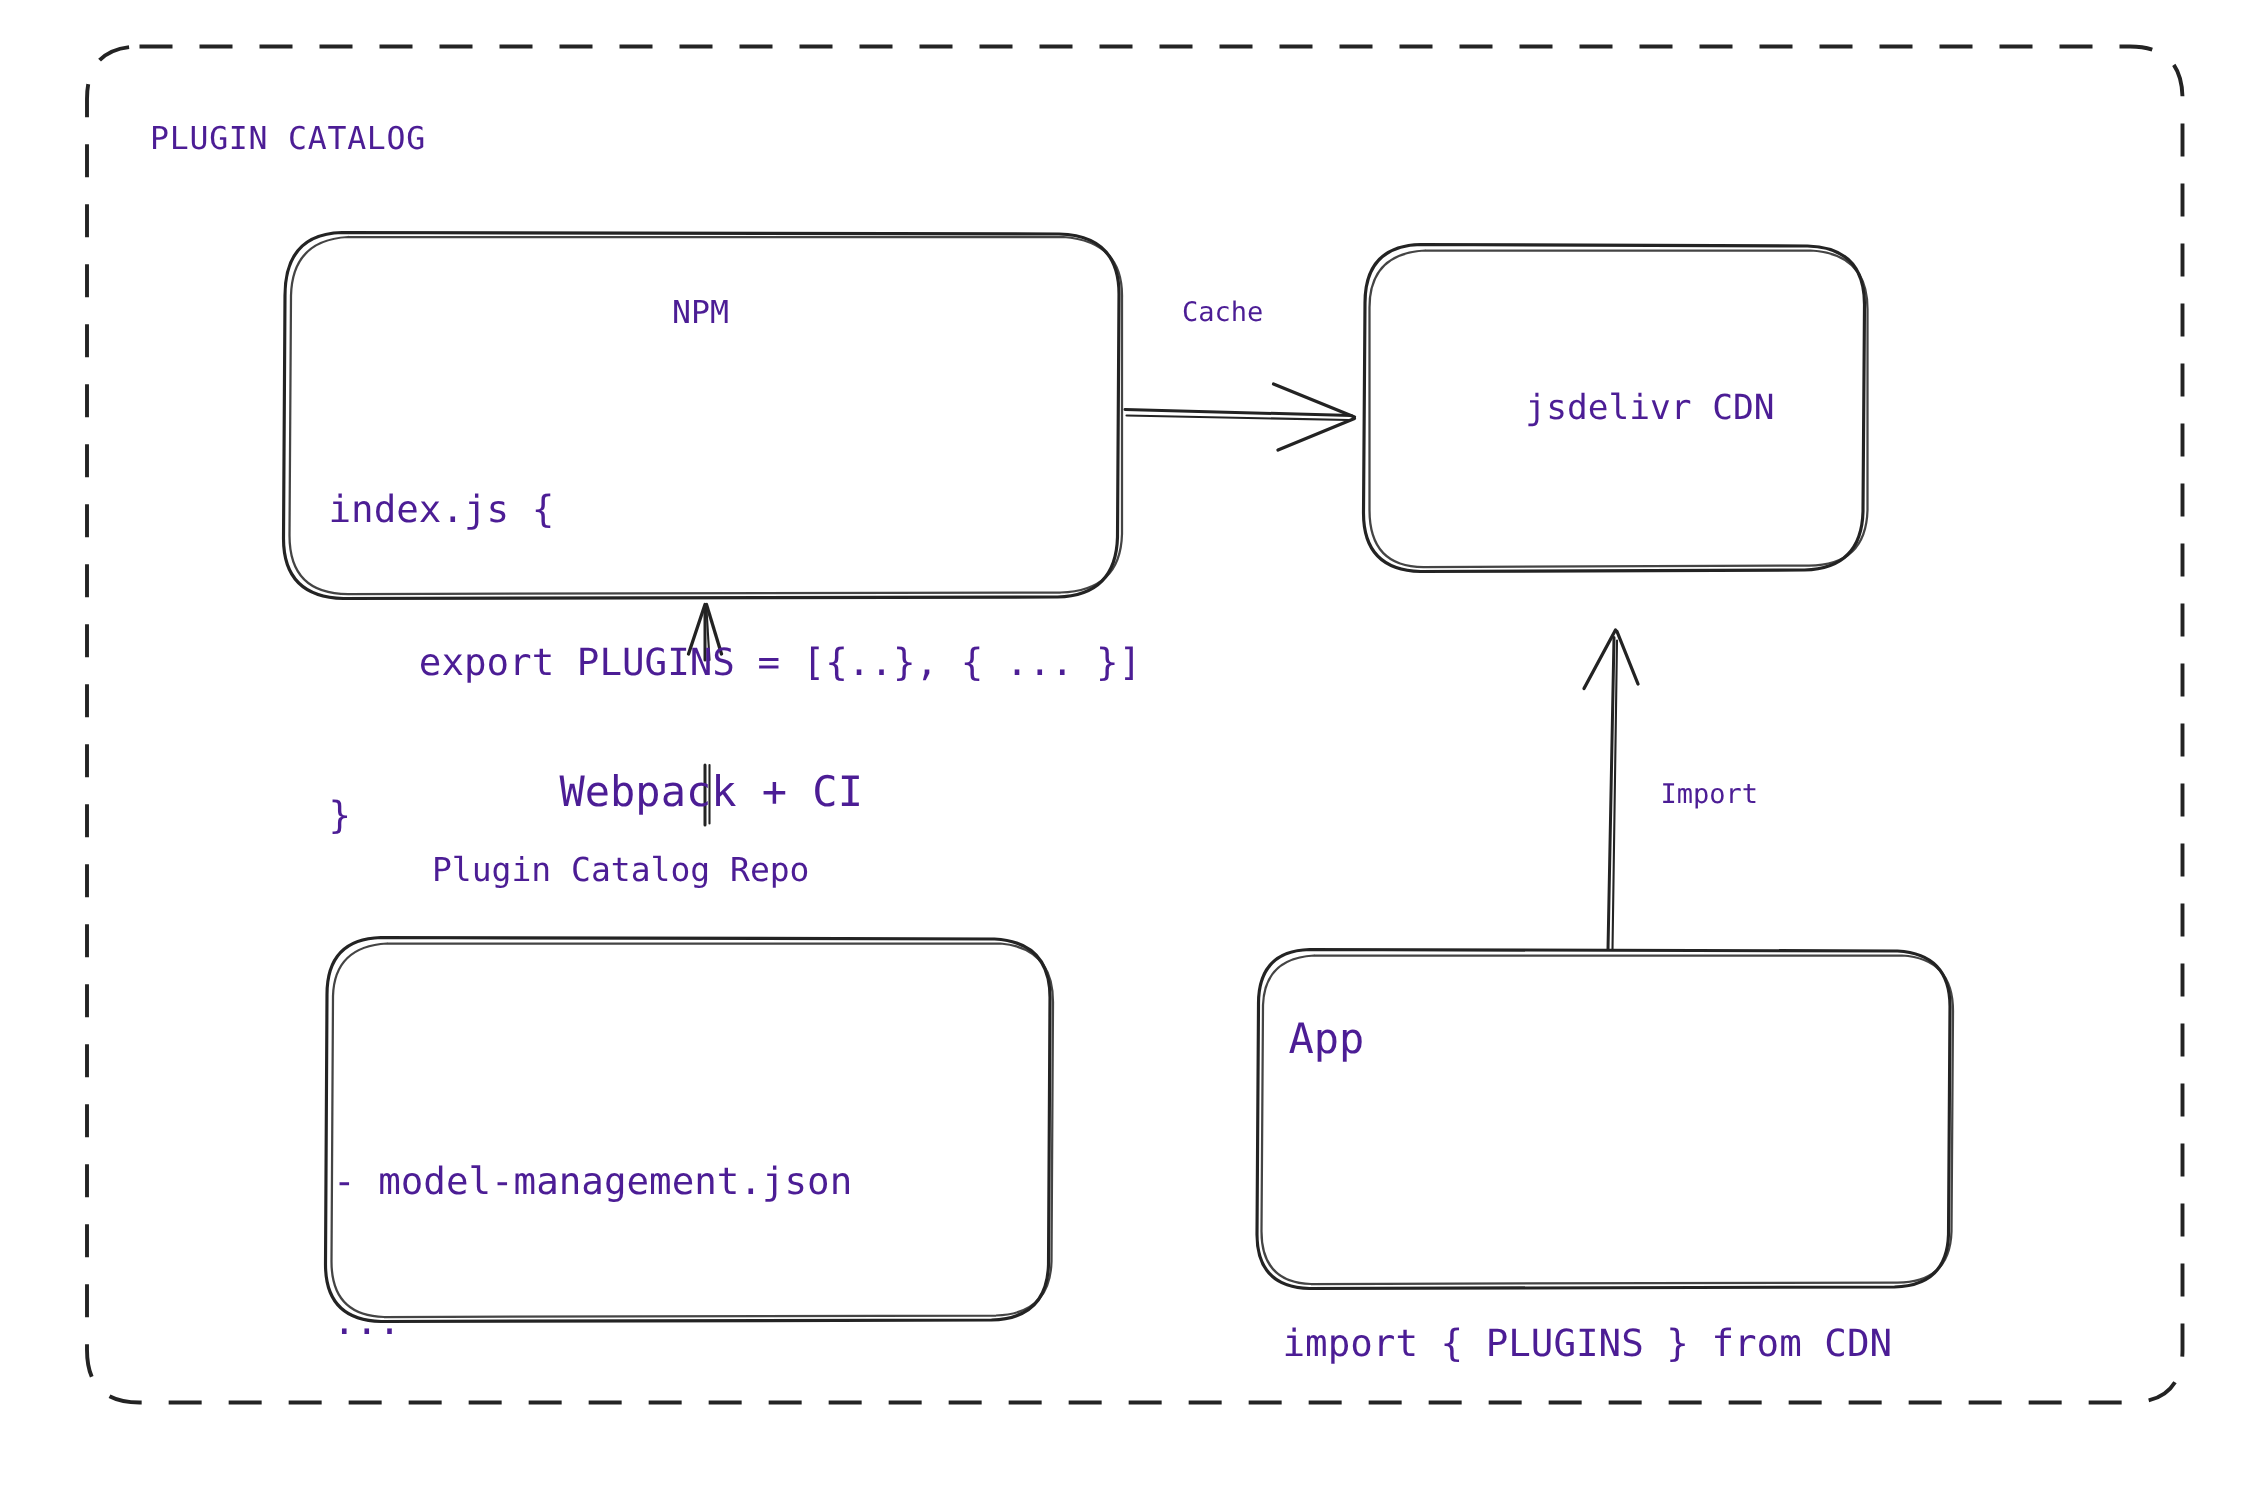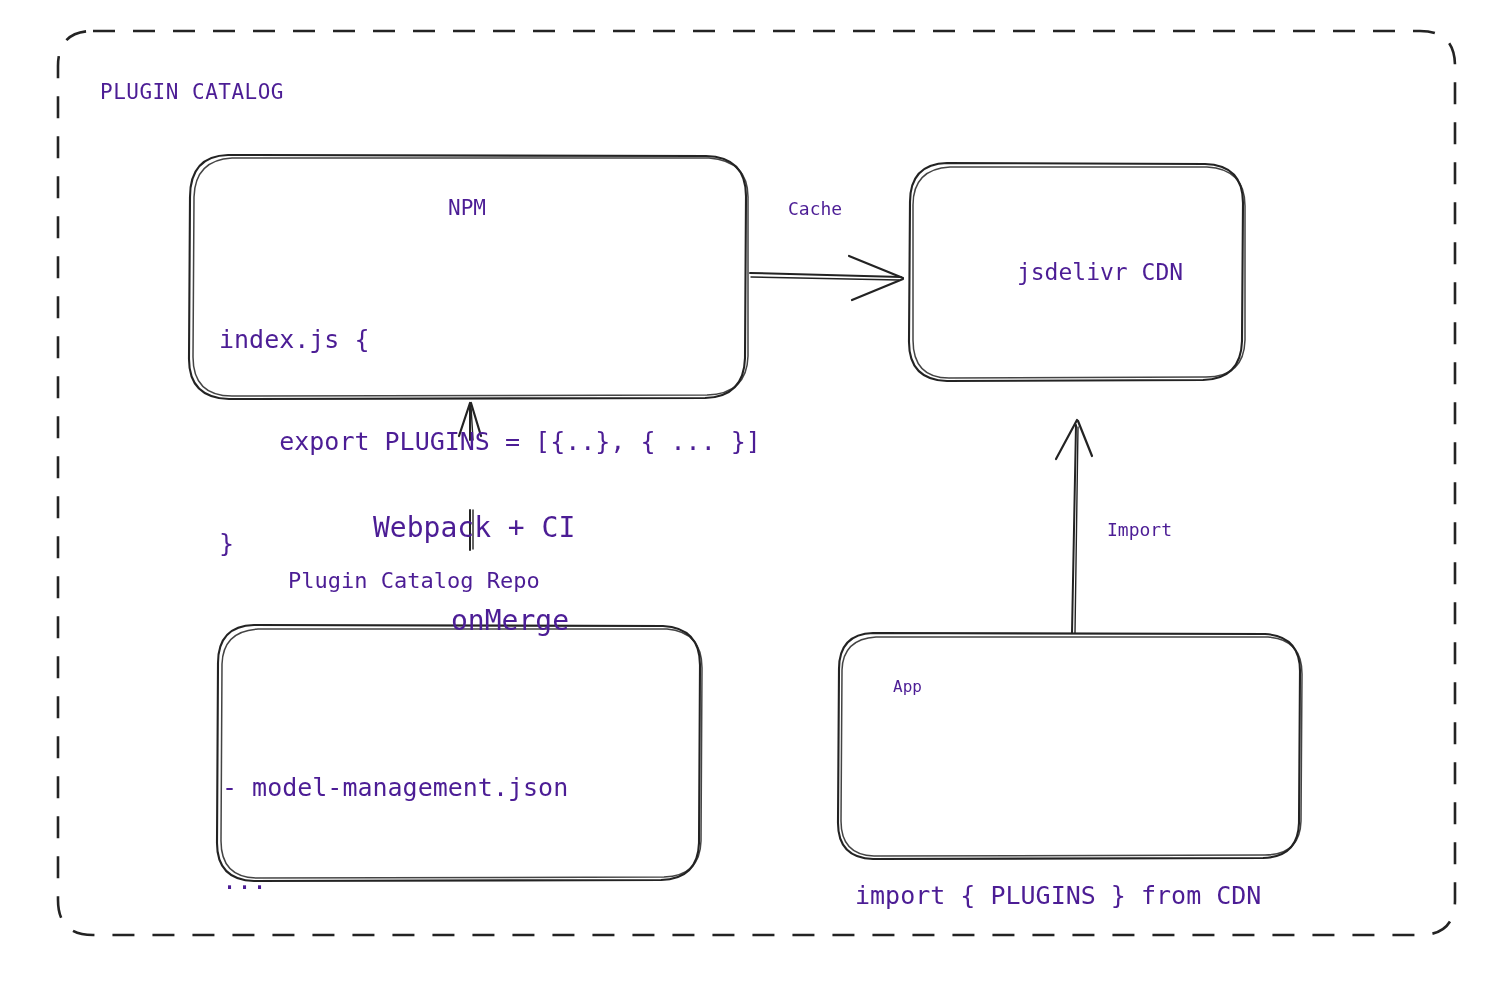--- a/index.html
+++ b/index.html
@@ -114,23 +114,23 @@
     line-height: 31px;
   }
 
   #import-label {
     left: 1107px;
     top: 521px;
     font-size: 18px;
   }
 
   #app-title {
-    left: 893px;
+    left: 859px;
     top: 679px;
-    font-size: 16px;
+    font-size: 28px;
   }
   #app-code {
     left: 855px;
     top: 738px;
     font-size: 25px;
     line-height: 63px;
   }
 </style>
 </head>
 <body>
@@ -193,21 +193,20 @@
   <div>    export PLUGINS = [{..}, { ... }]</div>
   <div>}</div>
 </div>
 
 <div class="lbl" id="cdn-title">jsdelivr CDN</div>
 
 <div class="lbl" id="cache-label">Cache</div>
 
 <div class="lbl" id="webpack-label">
   <div>Webpack + CI</div>
-  <div>onMerge</div>
 </div>
 
 <div class="lbl" id="repo-label">Plugin Catalog Repo</div>
 
 <div class="lbl" id="repo-code">
   <div>- model-management.json</div>
   <div>...</div>
 </div>
 
 <div class="lbl" id="import-label">Import</div>

